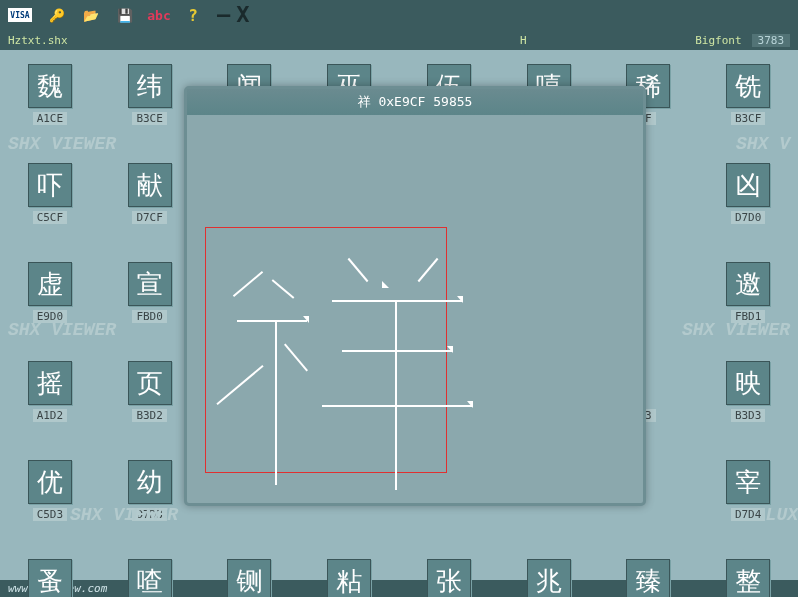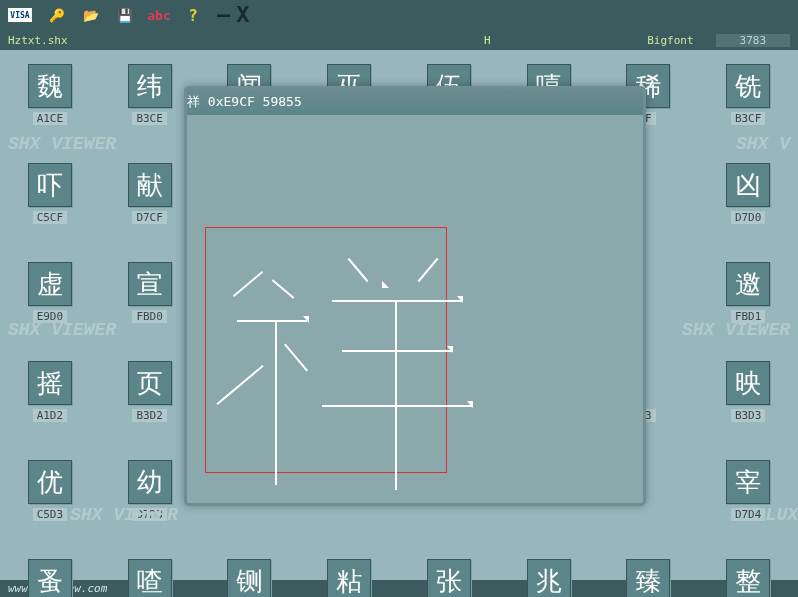--- a/index.html
+++ b/index.html
@@ -6,30 +6,30 @@
 body{width:798px;height:597px;font-family:monospace;font-size:12px;overflow:hidden;background:#98b7bd}
 .titlebar{height:30px;background:#3b5b5e;display:flex;align-items:center;padding:0 8px;color:#d6e9cc}
 .title{font-family:'Courier New',monospace;font-size:18px;font-style:italic;font-weight:bold;letter-spacing:0;flex:1}
 .tb-icons{display:flex;gap:16px;align-items:center}
 .tb-icon{width:18px;height:18px;display:flex;align-items:center;justify-content:center;cursor:pointer;font-size:13px}
 .win-btns{display:flex;gap:6px;margin-left:15px;align-items:center}
 .win-btn{font-size:22px;font-weight:bold;color:#1a2a2c;cursor:pointer;line-height:1}
 .infobar{height:20px;background:#3b5b5e;color:#cfe6a4;font-size:11px;display:flex;padding:0 8px;align-items:center}
 .ib-left{flex:1}
 .ib-center{flex:1;text-align:center}
-.ib-right{text-align:right;display:flex;gap:22px}
-.ib-count{background:#527376;padding:0 24px;color:#b8d4d8}
+.ib-right{text-align:right;display:flex;gap:10px}
+.ib-count{background:#527376;padding:0 6px;color:#b8d4d8}
 .grid{position:relative;height:530px;background:#98b7bd;padding-top:14px}
 .row{display:flex;justify-content:space-around;margin-bottom:38px}
 .cell{display:flex;flex-direction:column;align-items:center;width:74px}
 .glyph{width:44px;height:44px;background:#5c8589;border:1px solid #3a5558;display:flex;align-items:center;justify-content:center;color:#fff;font-size:26px;font-family:SimSun,sans-serif;cursor:pointer;box-shadow:1px 1px 0 #7aa2a6}
 .code{margin-top:4px;font-size:11px;color:#3a4547;background:#b0c8cb;padding:0 4px}
 .watermark{position:absolute;font-size:18px;color:#b3cacd;font-family:'Courier New',monospace;font-style:italic;pointer-events:none;letter-spacing:0;font-weight:bold}
 .dialog{position:absolute;left:184px;top:86px;width:462px;height:420px;background:#8ba8ad;border:3px solid #6d8e93;border-radius:5px;box-shadow:0 0 8px rgba(0,0,0,.3)}
-.dlg-title{height:26px;background:linear-gradient(#6a8b90,#5c8589);color:#fff;text-align:left;line-height:26px;font-size:13px;font-family:SimSun,monospace}
+.dlg-title{height:26px;background:linear-gradient(#6a8b90,#5c8589);color:#fff;text-align:center;line-height:26px;font-size:13px;font-family:SimSun,monospace}
 .dlg-body{position:relative;height:390px}
 .redbox{position:absolute;left:18px;top:112px;width:242px;height:246px;border:1px solid #e03030}
 .stroke{position:absolute;background:#fff}
 .triangle{position:absolute;width:0;height:0;border-style:solid}
 .footer{height:17px;background:#3b5b5e;color:#cfe3e7;font-size:11px;padding:0 8px;line-height:17px}
 .footer a{color:#cfe3e7;font-style:italic}
 </style>
 </head>
 <body>
 

